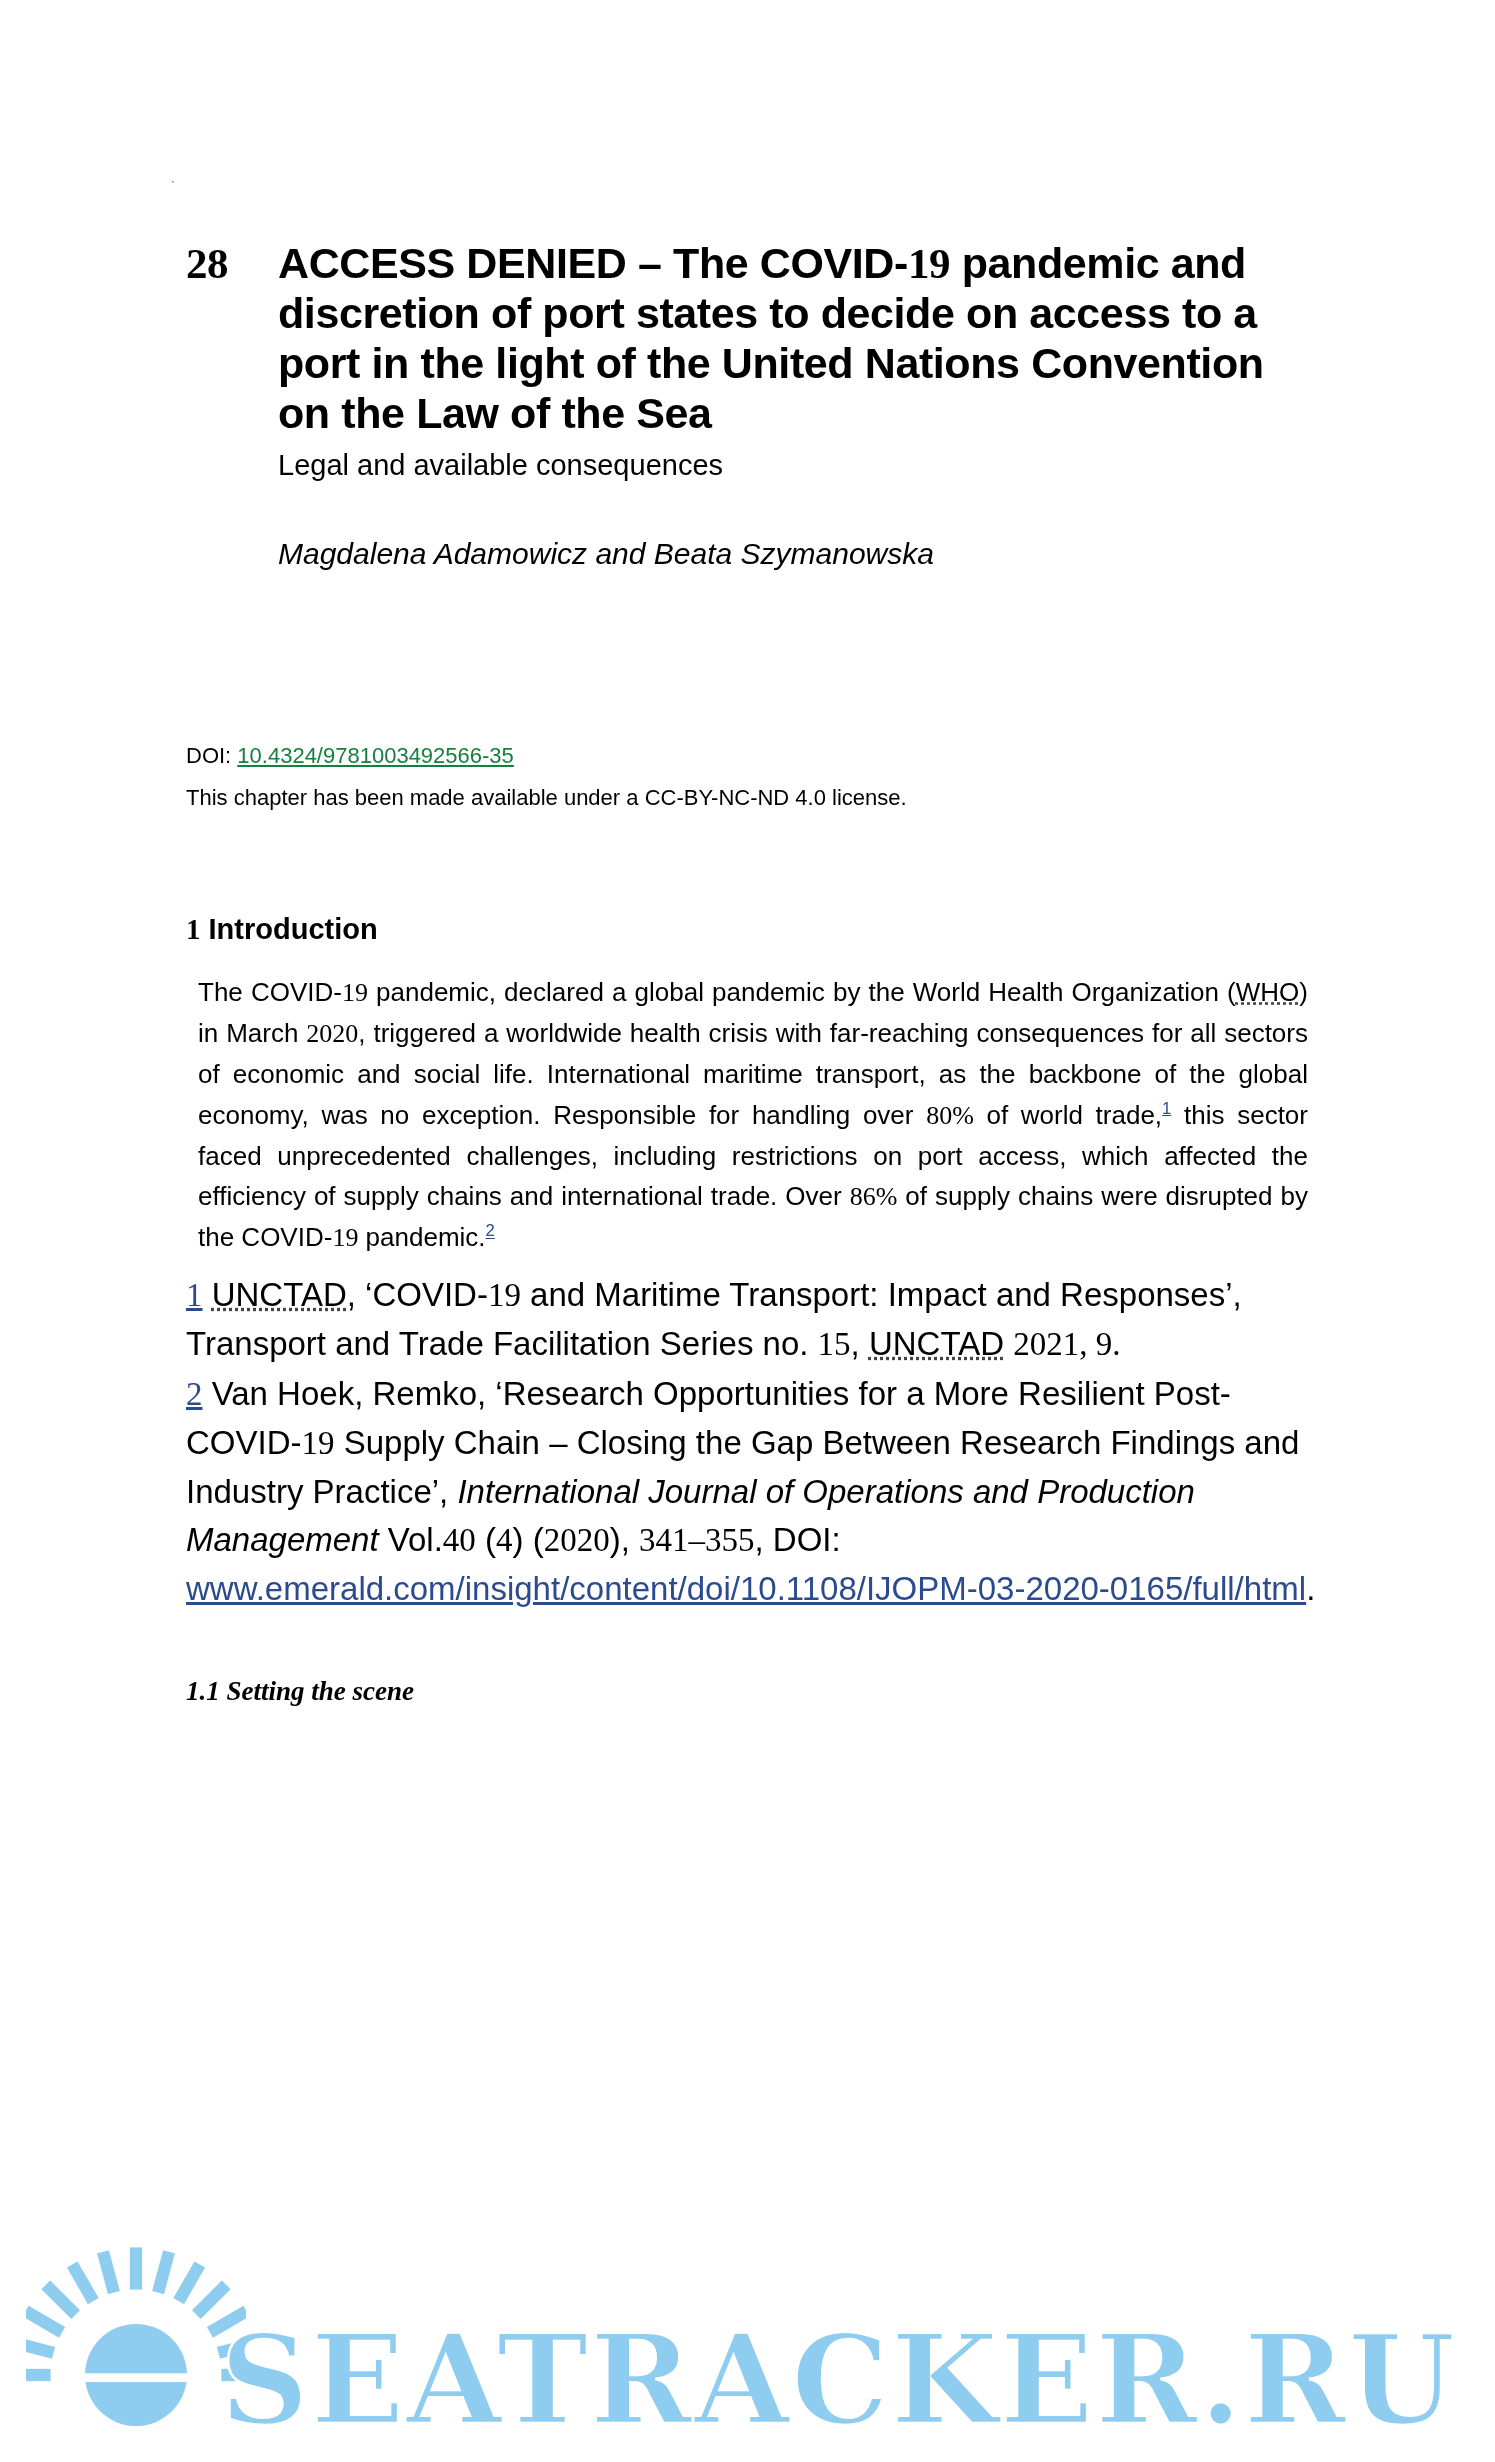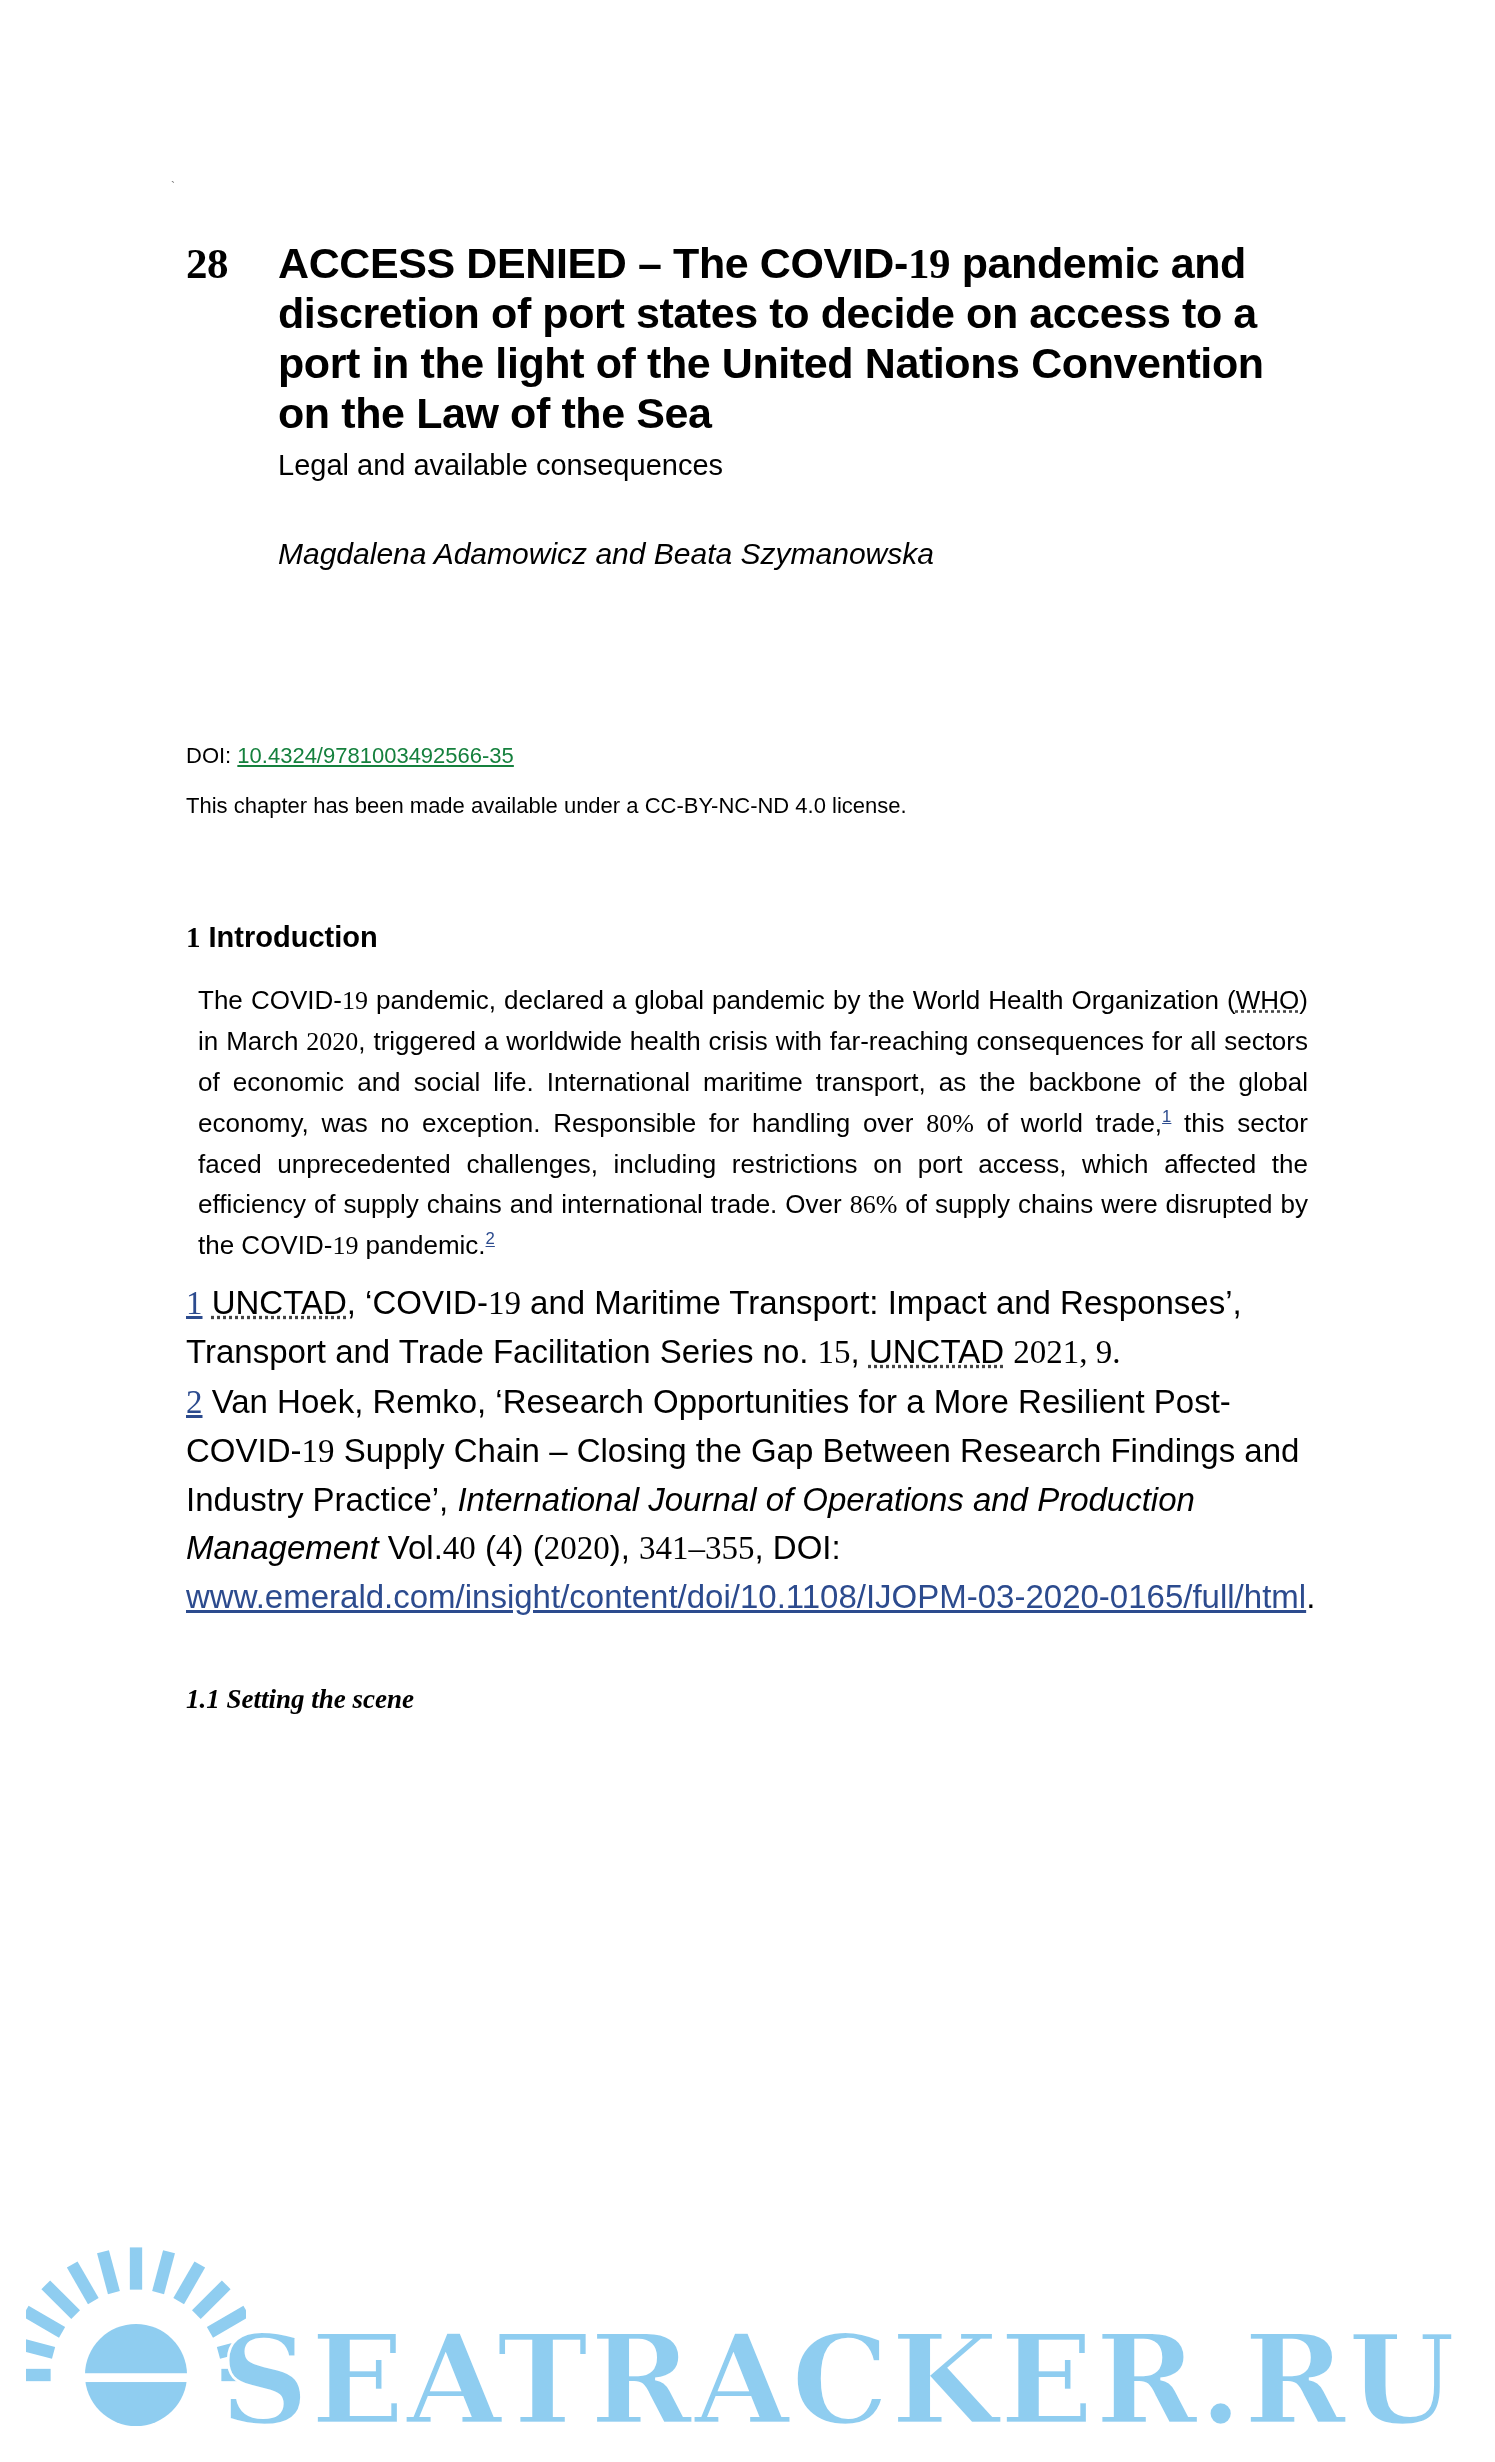--- a/index.html
+++ b/index.html
@@ -74,21 +74,21 @@
     font-size: 22px;
     line-height: 1.45;
   }
   .doi-label { color: #000; }
   .doi-link {
     color: #15803d;
     text-decoration: underline;
   }
   .license-line {
     font-size: 22px;
-    margin-top: 18px;
+    margin-top: 10px;
   }
 
   
   h2.section-heading {
     font-size: 29px;
     font-weight: bold;
     margin: 97px 0 24.6px 0;
     line-height: 1.25;
   }
   h3.subsection-heading {

